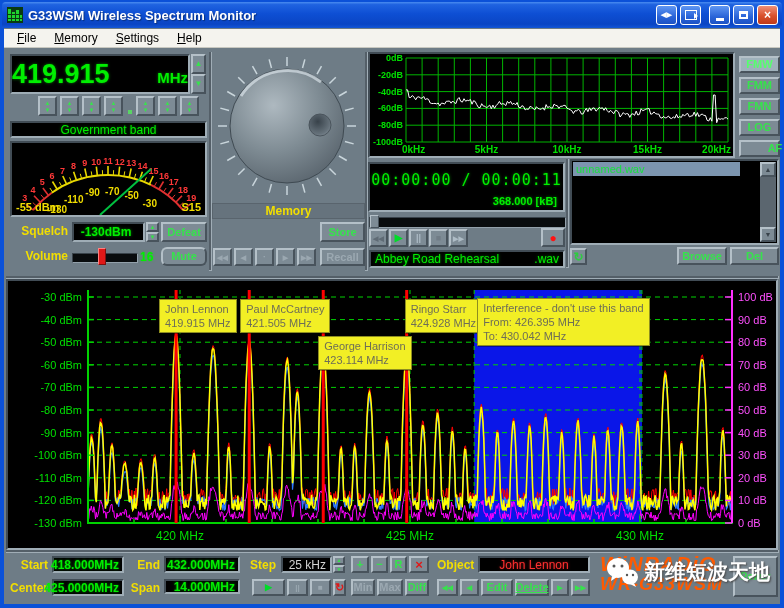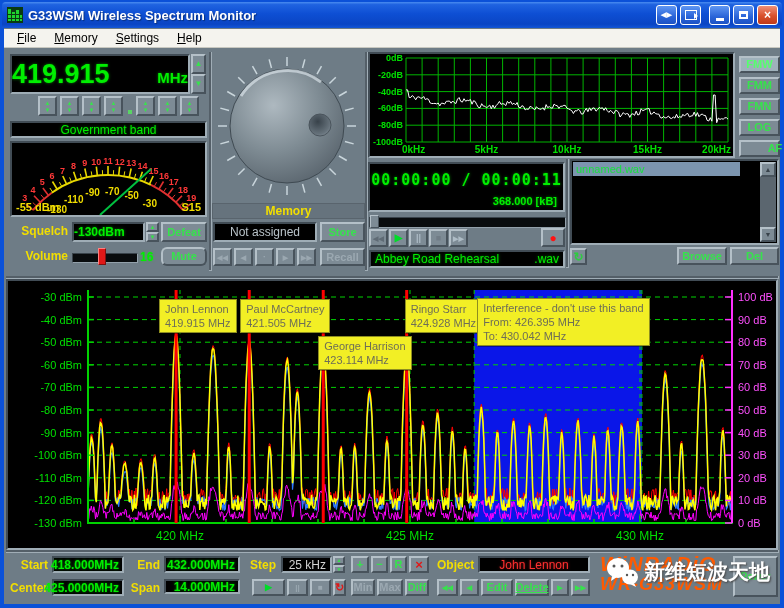--- a/index.html
+++ b/index.html
@@ -42,21 +42,21 @@
   .right{text-align:right;}
   .groove{position:absolute;background:#545f68;border-right:1px solid #a0adb6;border-bottom:1px solid #a0adb6;}
   .panel{position:absolute;background:#000;border:2px solid;border-color:#414c55 #9fadb6 #9fadb6 #414c55;box-sizing:border-box;}
   svg text{font-family:"Liberation Sans",sans-serif;}
   .mkbox{position:absolute;background:#f2ef25;border:1px solid #8e8e1f;color:#6e6e57;font-size:11px;
     line-height:14px;padding:2px 5px;white-space:nowrap;z-index:6;box-shadow:1px 1px 0 rgba(0,0,0,.35);}
   .tick-btn{flex-direction:column;gap:1px;font-size:6px;color:#3ae04f;}
   .slider-groove{position:absolute;background:#090c0e;border:1px solid;border-color:#39434b #93a1ab #93a1ab #39434b;}
   .sel-row{position:absolute;background:#7c95af;color:#19e03e;font-size:11px;display:flex;align-items:center;padding-left:3px;box-sizing:border-box;}
   .time-main{width:100%;text-align:center;margin-top:-14px;font-family:"DejaVu Sans Mono",monospace;
-    font-weight:bold;font-size:15px;letter-spacing:1px;}
+    font-weight:normal;font-size:15px;letter-spacing:1px;}
   .time-size{position:absolute;right:6px;bottom:3px;font-size:11px;font-weight:bold;}
   .logo1{position:absolute;left:600px;top:552px;color:#ff5a00;font-weight:bold;font-size:21px;font-style:italic;letter-spacing:1px;z-index:3;}
   .logo2{position:absolute;left:600px;top:574px;color:#ff5a00;font-weight:bold;font-size:18px;font-style:italic;letter-spacing:1px;z-index:3;}
   .wmark{position:absolute;left:604px;top:554px;z-index:50;display:flex;align-items:center;gap:4px;}
   .wmark-text{color:#fff;font-size:21px;font-weight:bold;text-shadow:1px 1px 2px #444;}
 </style>
 </head>
 <body>
 
 <div class="window">
@@ -211,21 +211,21 @@
         <text x="100.23921245567846" y="52.111007684879525" text-anchor="middle" fill="#f0dc00" font-size="10px" font-weight="bold">-70</text>
         <text x="119.68210808254167" y="55.539314766994124" text-anchor="middle" fill="#f0dc00" font-size="10px" font-weight="bold">-50</text>
         <text x="137.7180840677144" y="63.56944864312891" text-anchor="middle" fill="#f0dc00" font-size="10px" font-weight="bold">-30</text>
         <line x1="88" y1="72" x2="139" y2="26" stroke="#00c040" stroke-width="2"></line>
       </svg>
     <span class="abs" style="left:4px;bottom:2px;color:#f2de00;font-size:11px;font-weight:bold;">-55 dBm</span>
     <span class="abs" style="right:4px;bottom:2px;color:#f2de00;font-size:11px;font-weight:bold;">S15</span>
   </div>
 
   <div class="ylab right" style="left:6px;top:225px;width:62px;">Squelch</div>
-  <div class="lcd green-glow" style="left:72px;top:222px;width:73px;height:20px;justify-content:flex-start;padding-right:5px;font-size:12px;font-weight:bold;">
+  <div class="lcd green-glow" style="left:72px;top:222px;width:73px;height:20px;justify-content:center;padding-right:5px;font-size:12px;font-weight:bold;">
       <span>-130dBm</span>
     </div>
   <div class="btn" style="left:146px;top:222px;width:13px;height:10px;font-size:6px;">
       <span>▲</span>
     </div>
   <div class="btn" style="left:146px;top:232px;width:13px;height:10px;font-size:6px;">
       <span>▼</span>
     </div>
   <div class="btn" style="left:161px;top:222px;width:46px;height:20px;">
       <span>Defeat</span>
@@ -279,23 +279,20 @@
         <line x1="113.42640687119284" y1="32.57359312880714" x2="119.79036790187178" y2="26.20963209812821" stroke="#c9d5db" stroke-width="1.5"></line>
         <line x1="122.9615242270663" y1="44.99999999999997" x2="130.75575286112624" y2="40.49999999999997" stroke="#c9d5db" stroke-width="1.5"></line>
         <line x1="128.9555495773441" y1="59.47085729384876" x2="137.6488820139457" y2="57.14148588792607" stroke="#c9d5db" stroke-width="1.5"></line>
       </g>
     <circle cx="71" cy="75" r="57" fill="url(#kg)" stroke="#3f4a52" stroke-width="1"></circle>
     <path d="M 25 45 A 55 55 0 0 1 105 31" fill="none" stroke="#dde7ec" stroke-width="3" opacity="0.65"></path>
     <circle cx="104" cy="74" r="11" fill="url(#dg)" stroke="#4a545c" stroke-width="1"></circle>
   </svg>
   <div class="abs" style="left:212px;top:203px;width:153px;height:16px;background:#66737d;border:1px solid #59646d;box-sizing:border-box;text-align:center;color:#f2de00;font-size:12px;font-weight:bold;line-height:14px;">Memory</div>
 
-  <div class="lcd" style="left:213px;top:222px;width:104px;height:20px;justify-content:center;color:#b9c3c9;font-size:12px;">
-      <span>Not assigned</span>
-    </div>
   <div class="btn" style="left:320px;top:222px;width:45px;height:20px;align-items:center;">
       <span>Store</span>
     </div>
   <div class="btn dim" style="left:213px;top:248px;width:19px;height:18px;font-size:7px;">
       <span>◀◀</span>
     </div>
   <div class="btn dim" style="left:234px;top:248px;width:19px;height:18px;font-size:7px;">
       <span>◀</span>
     </div>
   <div class="btn dim" style="left:255px;top:248px;width:19px;height:18px;font-size:9px;">

